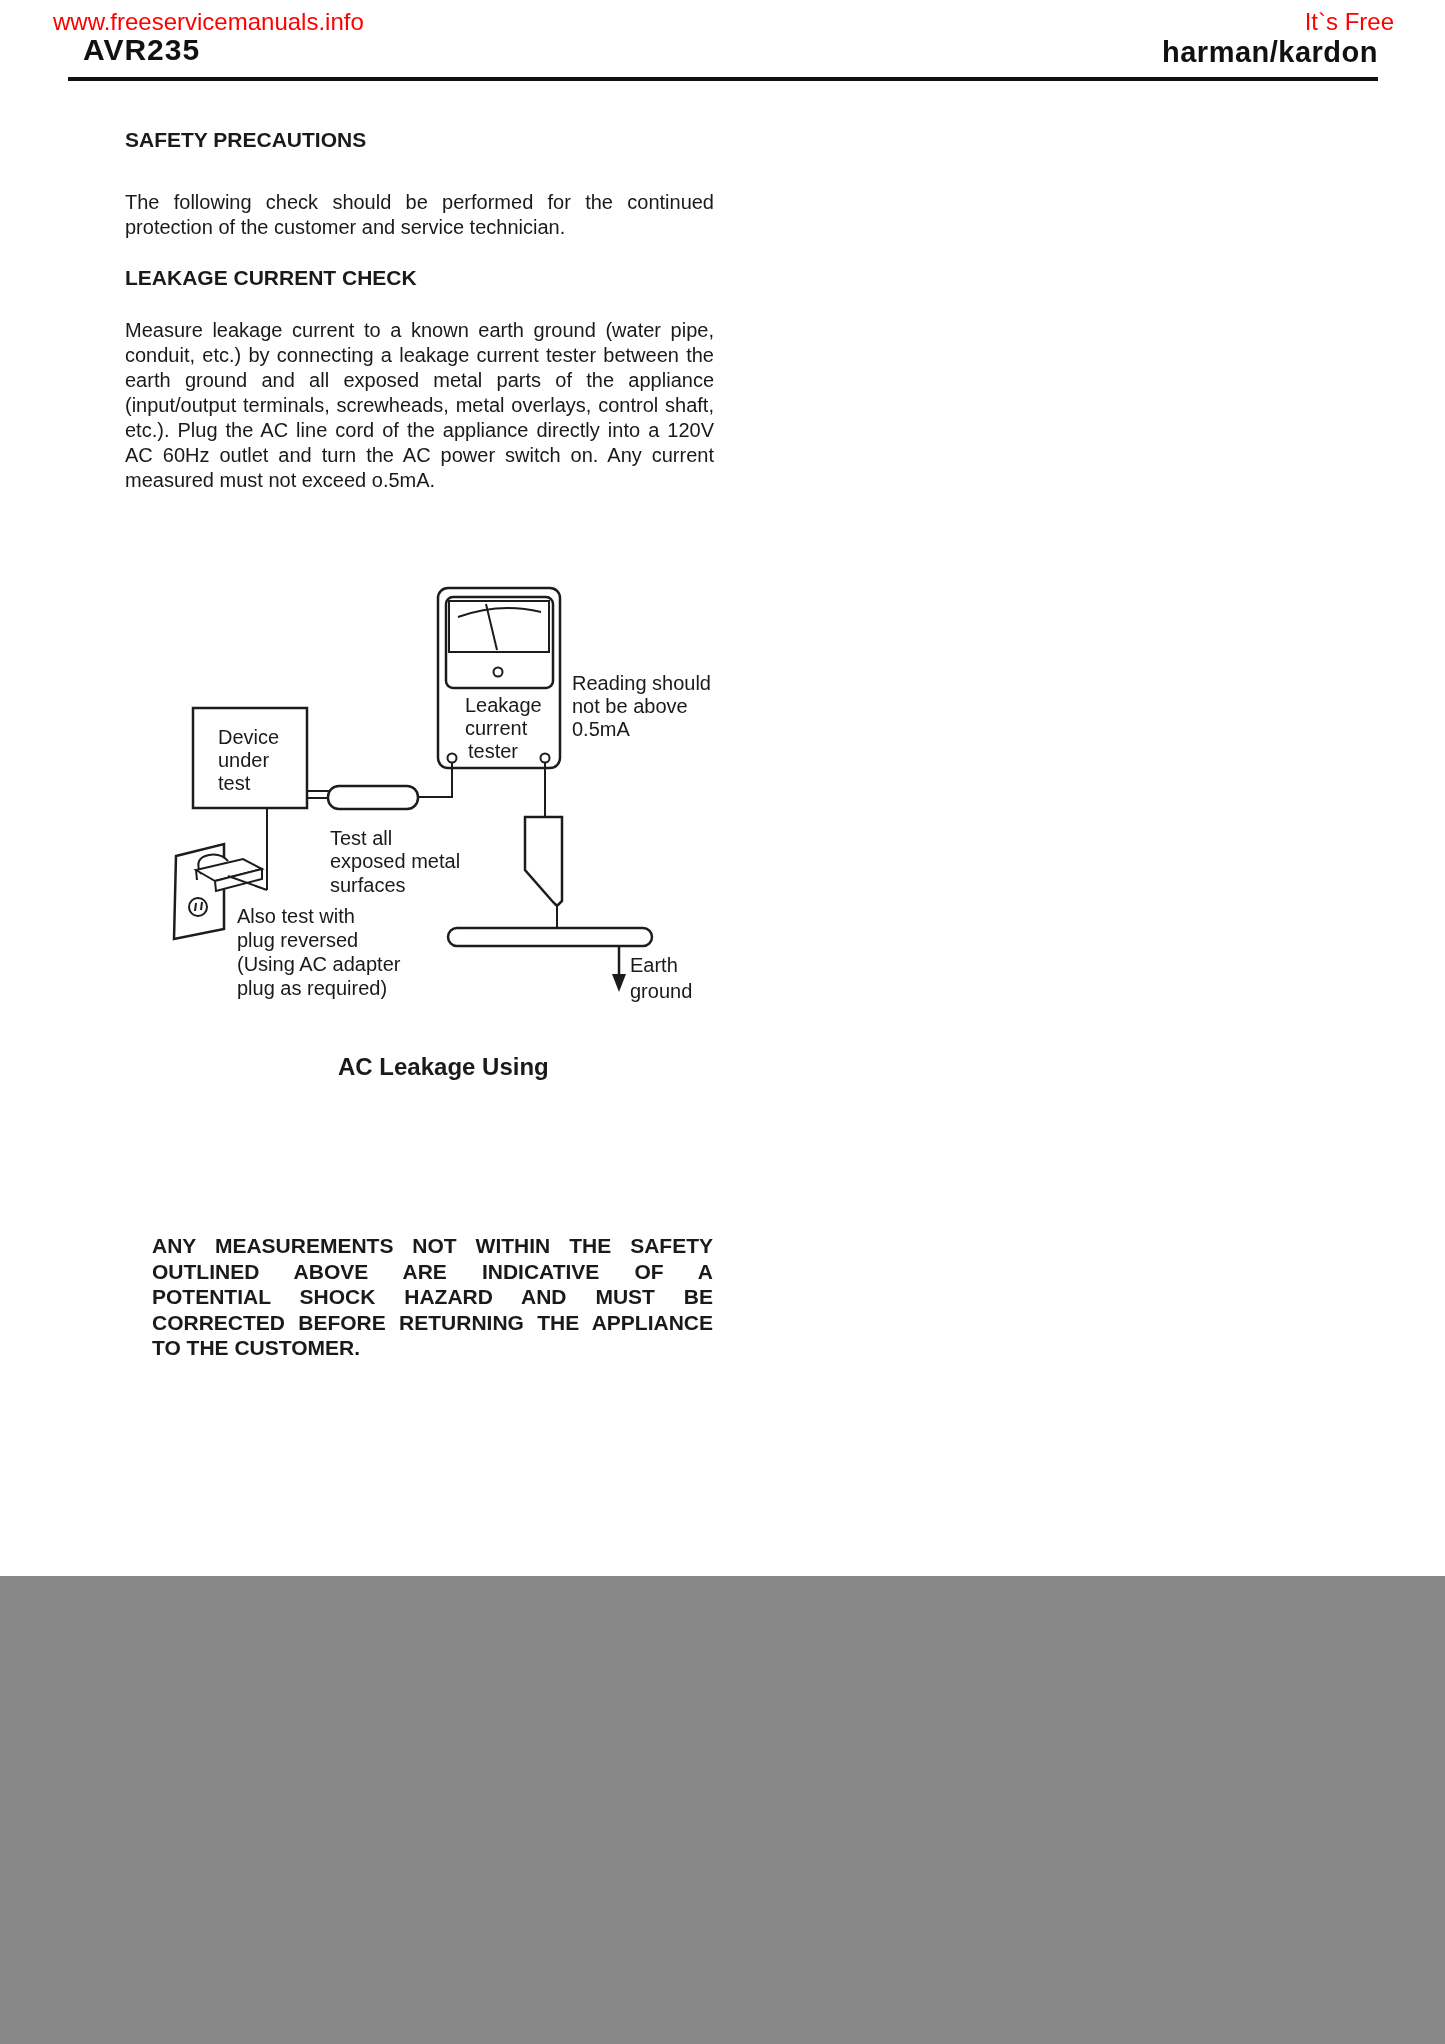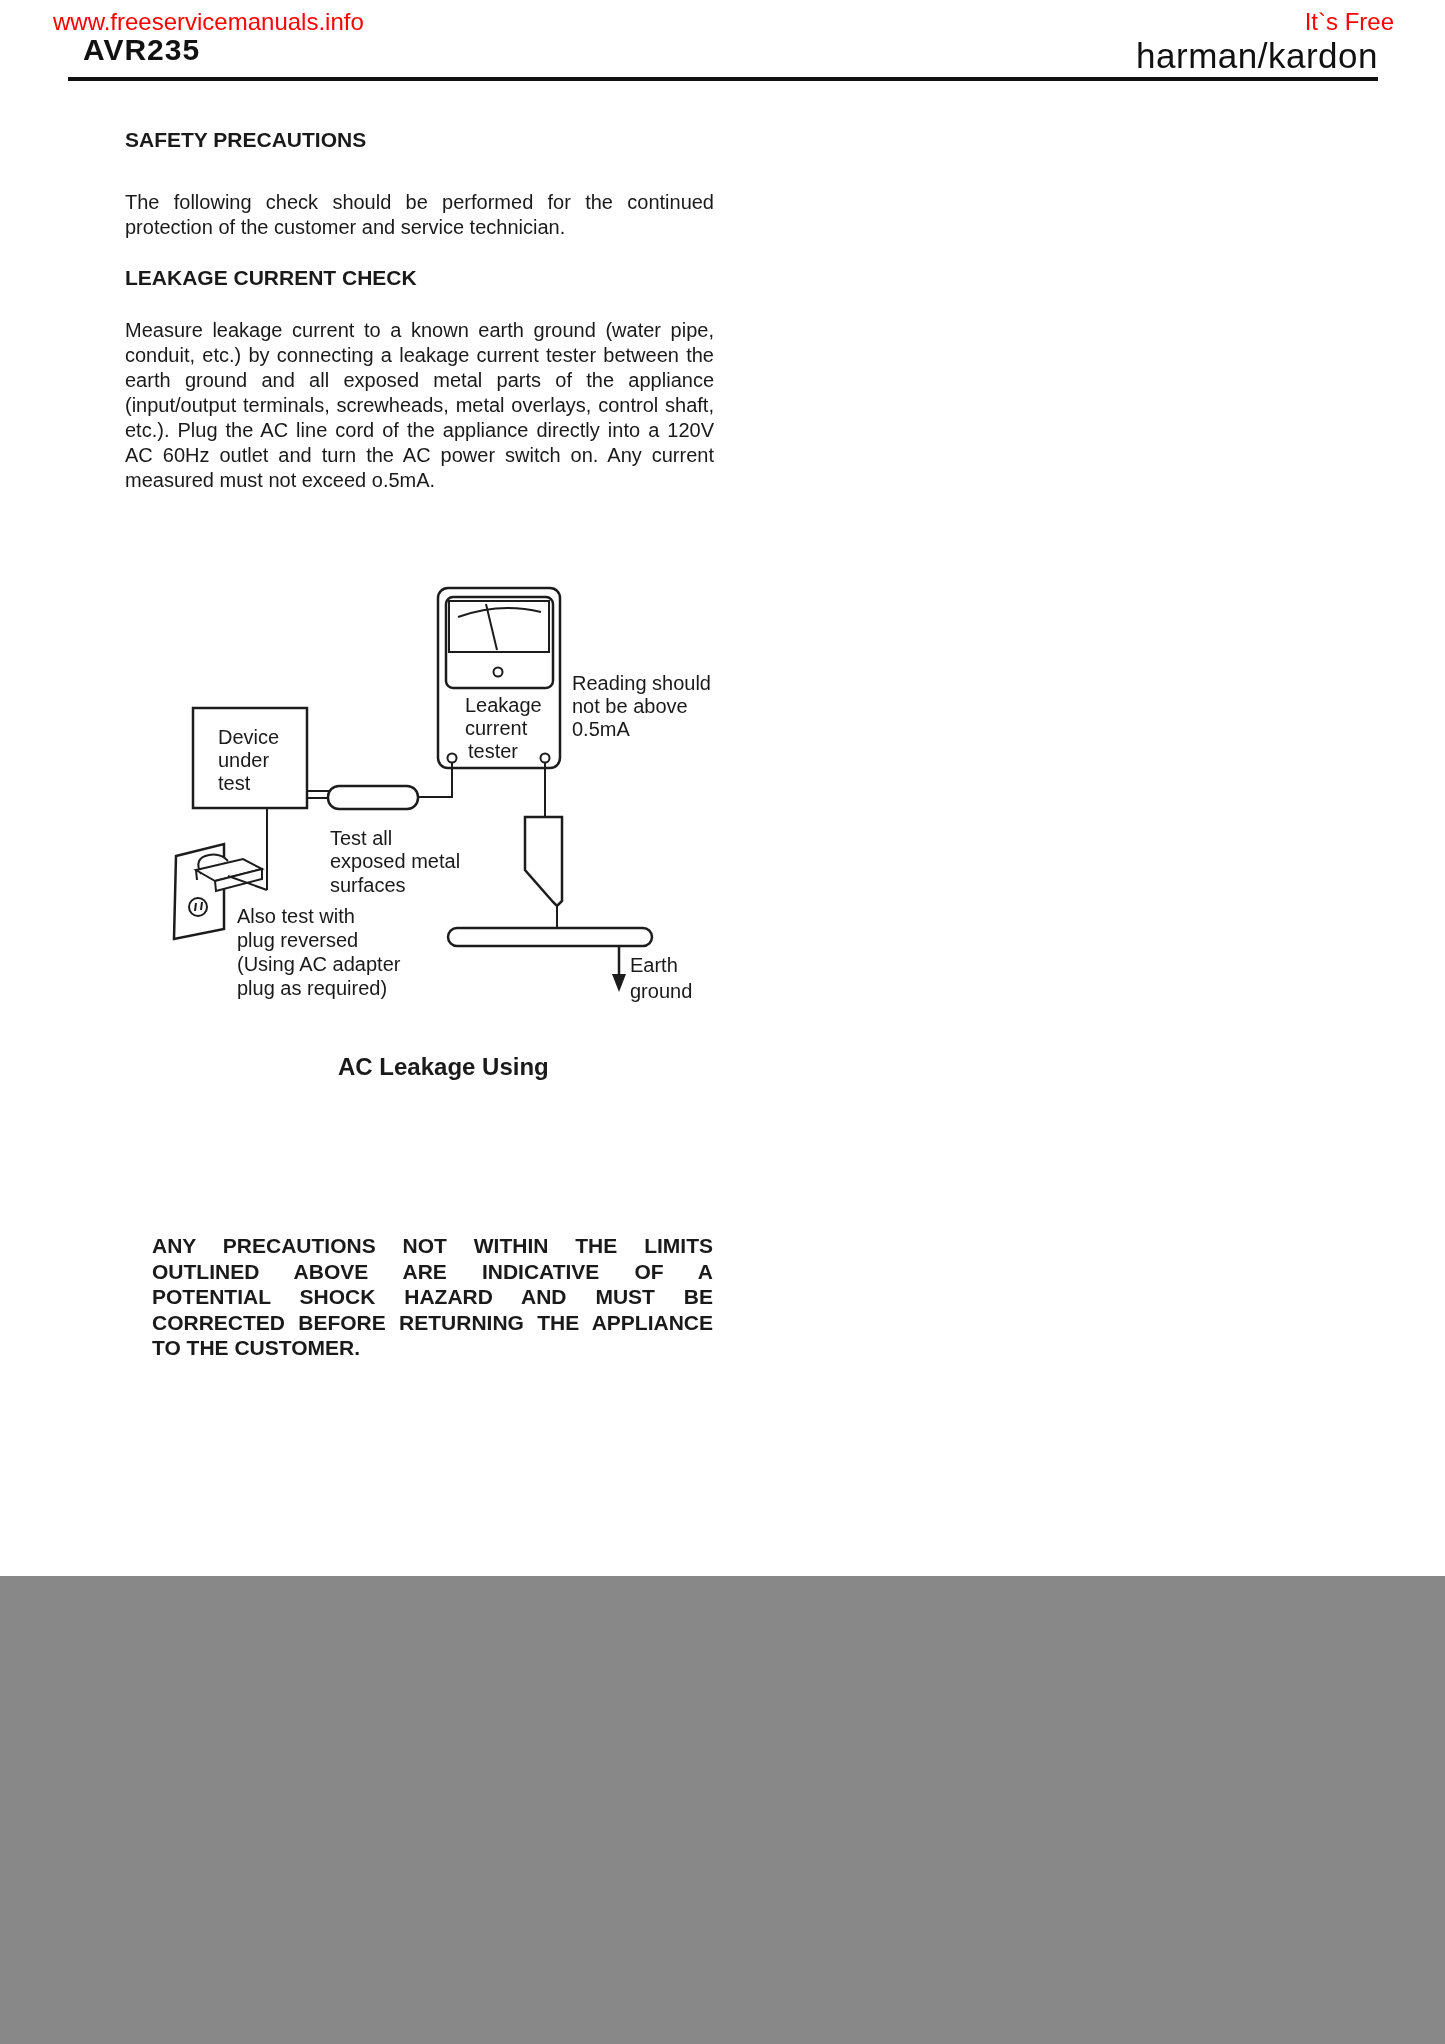--- a/index.html
+++ b/index.html
@@ -6,21 +6,21 @@
   .page{
     position:relative;width:1445px;height:1576px;background:#ffffff;
     font-family:"Liberation Sans", sans-serif;color:var(--ink,#1a1a1a);
     overflow:hidden;margin:0 auto;
   }
   .abs{position:absolute;}
   .site-link{font-size:24px;color:var(--link_red,#fe0000);text-decoration:none;white-space:nowrap;}
   .tl{left:53px;top:8px;}
   .tr{right:51px;top:8px;}
   .model{left:83px;top:33px;font-size:30px;font-weight:bold;letter-spacing:1px;color:#111;}
-  .brand{right:67px;top:36px;font-size:35px;font-weight:normal;letter-spacing:0.5px;color:#111;}
+  .brand{right:67px;top:36px;font-size:29px;font-weight:bold;letter-spacing:0.5px;color:#111;}
   .rule{left:68px;top:77px;width:1310px;height:4px;background:#111;}
   .h{font-size:21px;font-weight:bold;white-space:nowrap;}
   .h1{left:125px;top:128px;}
   .h2{left:125px;top:266px;}
   .body-par{left:125px;width:589px;font-size:20px;line-height:25px;text-align:justify;}
   .p1{top:190px;}
   .p2{top:318px;}
   .caption{left:338px;top:1053px;font-size:24px;font-weight:bold;white-space:nowrap;}
   .warning{left:152px;top:1233px;width:561px;font-size:21px;font-weight:bold;}
   .warning .wline{line-height:25.5px;text-align:justify;text-align-last:justify;}
@@ -119,21 +119,21 @@
       <line class="ln" x1="619" y1="946" x2="619" y2="976"></line>
       <polygon fill="#1c1c1c" points="612,974 626,974 619,992"></polygon>
       <text x="630" y="972">Earth</text>
       <text x="630" y="998">ground</text>
     </g>
   </svg>
 
   <div class="abs caption">AC Leakage Using</div>
 
   <div class="abs warning">
-    <div class="wline">ANY PRECAUTIONS NOT WITHIN THE LIMITS</div>
+    <div class="wline">ANY MEASUREMENTS NOT WITHIN THE SAFETY</div>
     <div class="wline">OUTLINED ABOVE ARE INDICATIVE OF A</div>
     <div class="wline">POTENTIAL SHOCK HAZARD AND MUST BE</div>
     <div class="wline">CORRECTED BEFORE RETURNING THE APPLIANCE</div>
     <div class="wline last">TO THE CUSTOMER.</div>
   </div>
 
   <a class="abs footer" href="#">www.freeservicemanuals.info</a>
 
 </div>
 

